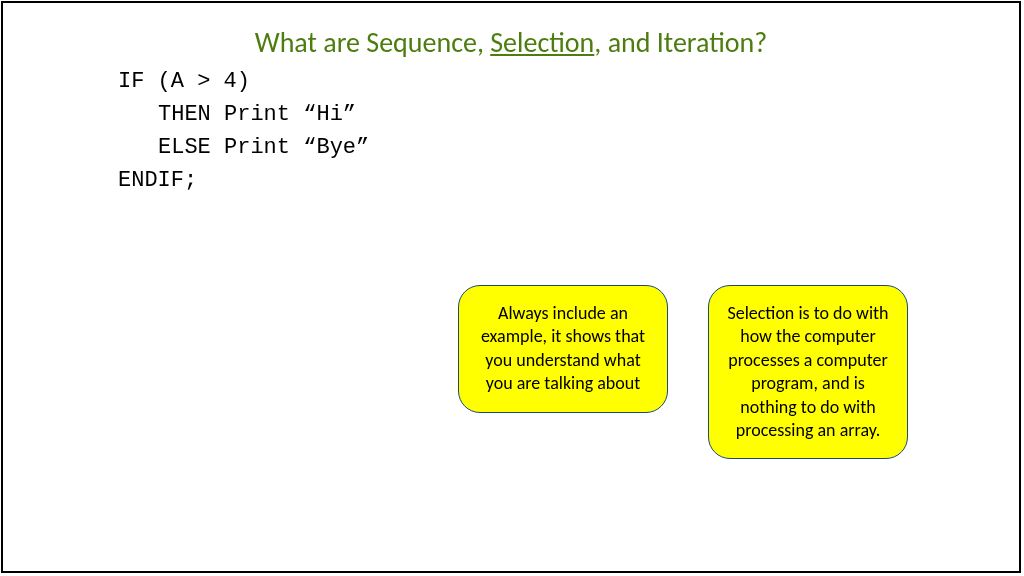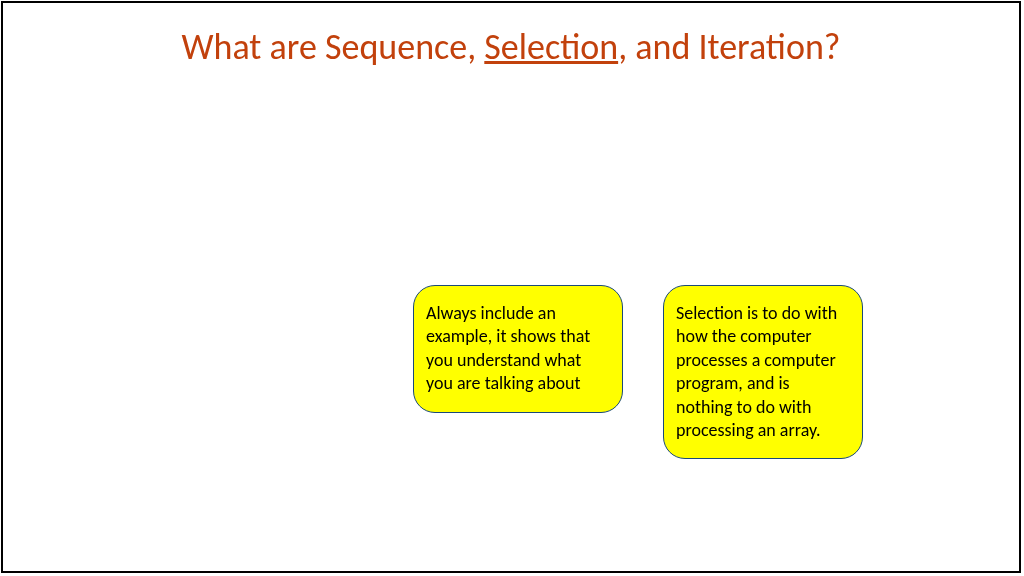--- a/index.html
+++ b/index.html
@@ -16,24 +16,24 @@
     }
     .slide {
       width: 1020px;
       height: 572px;
       border: 2px solid #000;
       margin: 1px;
       padding: 22px 50px 30px 50px;
       position: relative;
     }
     .title {
-      font-size: 36px;
+      font-size: 28px;
       font-weight: 400;
       text-align: center;
-      color: #c2410c;
+      color: #4d7c0f;
     }
     .title .underline {
       text-decoration: underline;
     }
     .content {
       font-size: 23px;
       color: #000;
       line-height: 1.35;
     }
     ul {
@@ -64,23 +64,25 @@
     }
     .code-line.indent1 {
       padding-left: 40px;
     }
     .callout {
       position: absolute;
       background: #ffff00;
       border: 1.5px solid #1a4a7a;
       border-radius: 22px;
       font-size: 18px;
+      text-align: center;
       padding: 16px 12px;
       color: #000;
       line-height: 1.3;
+      margin-left: 45px;
     }
     .callout1 {
       left: 410px;
       top: 282px;
       width: 210px;
     }
     .callout2 {
       left: 660px;
       top: 282px;
       width: 200px;
@@ -90,17 +92,23 @@
 <body>
 
 <div class="slide">
   <h1 class="title">
     <span>What are Sequence, </span><span class="underline">Selection</span><span>, and Iteration?</span>
   </h1>
 
   <div class="content">
     <ul>
     </ul>
+    <div class="code-block">
+      <div class="code-line">IF (A &gt; 4)</div>
+      <div class="code-line indent1">THEN Print “Hi”</div>
+      <div class="code-line indent1">ELSE Print “Bye”</div>
+      <div class="code-line">ENDIF;</div>
+    </div>
   </div>
 
   <div class="callout callout1">Always include an example, it shows that you understand what you are talking about</div>
   <div class="callout callout2">Selection is to do with how the computer processes a computer program, and is nothing to do with processing an array.</div>
 </div>
 
 </body></html>

